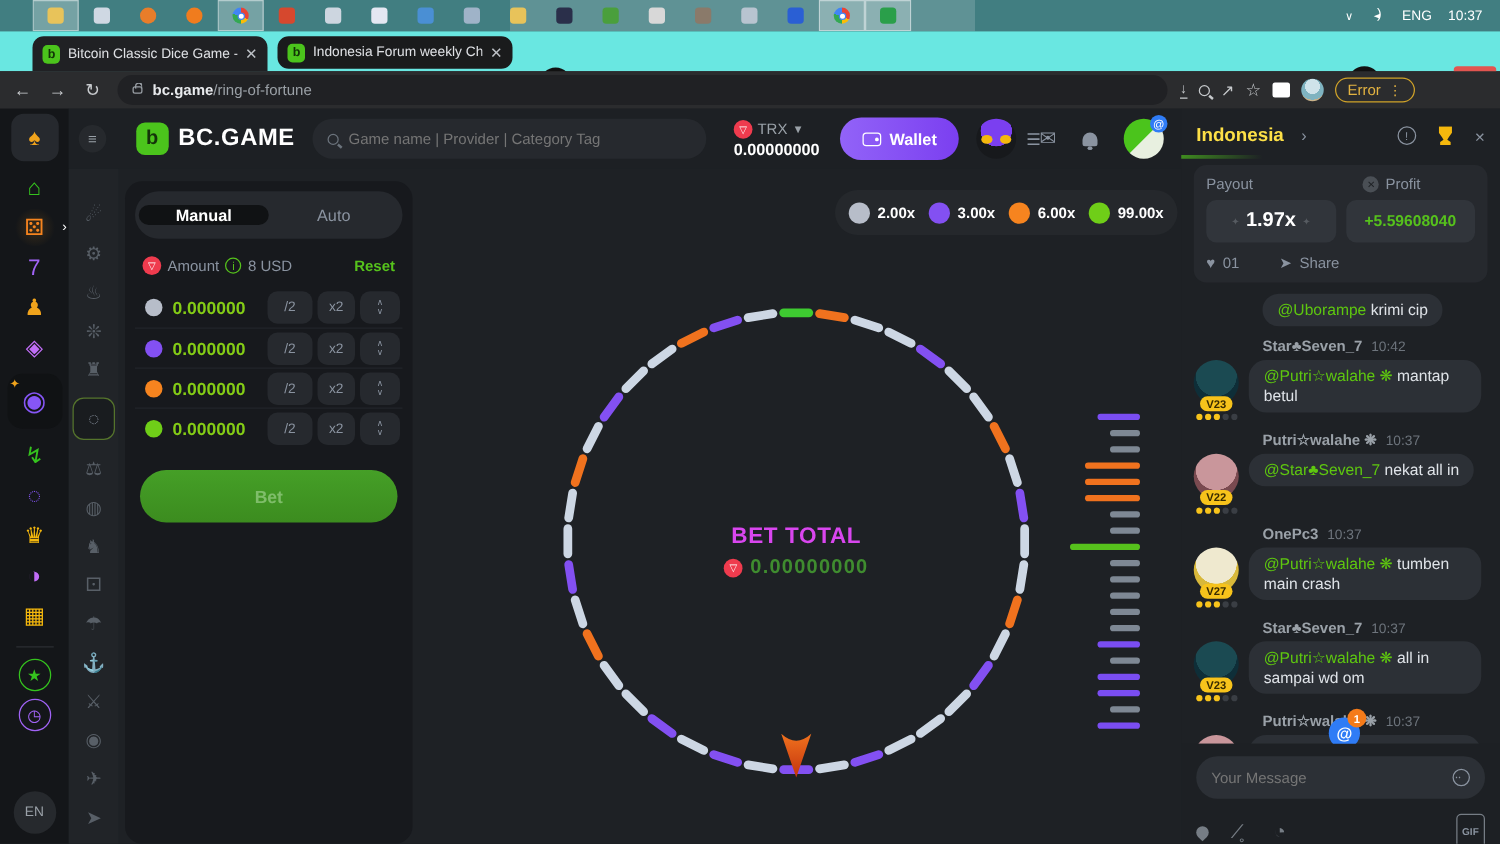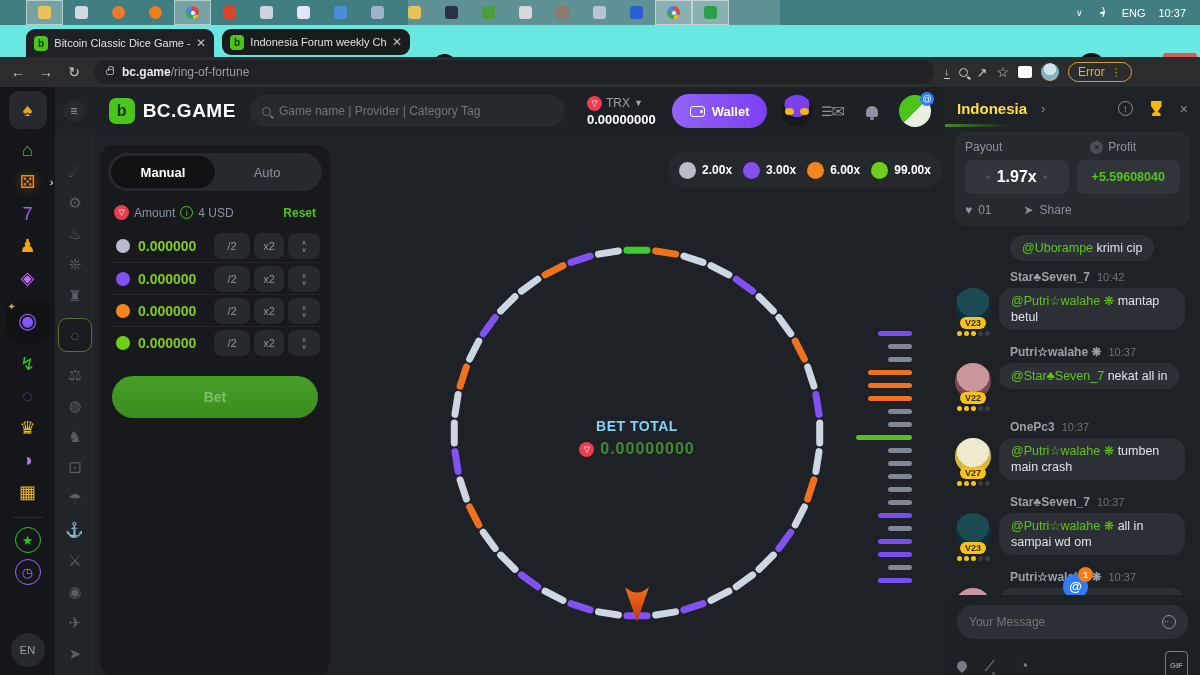--- a/index.html
+++ b/index.html
@@ -92,42 +92,42 @@
   .hdr-ic { color:#8a93a0; font-size:16px; }
   .bell { width:12px; height:11px; background:#8a93a0; border-radius:6px 6px 2px 2px; position:relative; }
   .bell::after { content:""; position:absolute; left:4px; bottom:-3px; width:4px; height:3px; background:#8a93a0; border-radius:50%; }
   #profileav { width:32px; height:32px; border-radius:50%; background:linear-gradient(135deg,#4bc41c 0 50%,#e8f0e0 51%); position:relative; }
   #profileav .bdg { position:absolute; right:-3px; top:-3px; width:14px; height:14px; border-radius:50%; background:#2f7cf6; color:#fff; font-size:9px; display:flex; align-items:center; justify-content:center; }
 
   
   #gamearea { position:absolute; left:95px; top:48px; width:850px; height:540px; background:#1e2125; }
   #betpanel { position:absolute; left:5px; top:10px; width:230px; height:530px; background:#17191d; border-radius:14px; padding:8px; }
   #bp-tabs { height:38px; background:#26292e; border-radius:19px; display:flex; align-items:center; padding:3px; }
-  .bp-tab { flex:1; height:32px; border-radius:16px; display:flex; align-items:center; justify-content:center; font-size:13px; color:#8a93a0; }
+  .bp-tab { flex:1; height:16px; border-radius:16px; display:flex; align-items:center; justify-content:center; font-size:13px; color:#8a93a0; }
   .bp-tab.active { background:#101214; color:#fff; font-weight:bold; }
   #amt-row { display:flex; align-items:center; gap:5px; margin:14px 6px 10px; font-size:12px; color:#8a93a0; }
   .info-i { width:13px; height:13px; border:1.3px solid #56c21c; border-radius:50%; color:#56c21c; font-size:9px; display:flex; align-items:center; justify-content:center; }
   #reset { margin-left:auto; color:#56c21c; font-weight:bold; }
   .bet-row { display:flex; align-items:center; height:32px; border-top:1px solid #22252a; padding:0 2px; }
   .bet-row:first-child { border-top:none; }
   .bet-dot { width:14px; height:14px; border-radius:50%; margin:0 8px 0 6px; flex:none; }
   .bet-val { color:#84cc16; font-weight:bold; font-size:14px; }
   .bet-ctls { margin-left:auto; display:flex; gap:4px; }
   .bet-btn-sm { height:26px; background:#26292e; border-radius:8px; color:#8a93a0; font-size:11px; display:flex; align-items:center; justify-content:center; }
   .w38 { width:36px; } .w30 { width:30px; }
   .stepper { width:32px; height:26px; background:#26292e; border-radius:8px; display:flex; flex-direction:column; align-items:center; justify-content:center; color:#8a93a0; font-size:7px; line-height:7px; }
   #betbtn { margin:18px 4px 0; height:42px; border-radius:21px; background:linear-gradient(180deg,#459f27,#3c8c1f); display:flex; align-items:center; justify-content:center; color:rgba(215,245,205,.42); font-weight:bold; font-size:14px; }
 
   #legend { position:absolute; left:573px; top:17px; width:274px; height:36px; background:#25282c; border-radius:18px; display:flex; align-items:center; justify-content:space-evenly; }
   .lg-item { display:flex; align-items:center; gap:6px; color:#fff; font-size:12px; font-weight:bold; }
   .lg-dot { width:17px; height:17px; border-radius:50%; }
 
   #ringsvg { position:absolute; left:0; top:0; }
   #bettotal { position:absolute; left:442px; top:283px; width:200px; text-align:center; }
-  #bettotal .lbl { color:#7dd3fc; font-weight:bold; font-size:14px; letter-spacing:.5px; }
+  #bettotal .lbl { color:#d946ef; font-weight:bold; font-size:18px; letter-spacing:.5px; }
   #bettotal .valrow { display:flex; align-items:center; justify-content:center; gap:6px; margin-top:6px; }
   #bettotal .val { color:#3f8c2f; font-weight:bold; font-size:16px; letter-spacing:1px; }
 
   #history { position:absolute; left:761px; top:196px; width:56px; }
   .hbar { height:5px; border-radius:3px; margin-left:auto; margin-bottom:8px; }
 
   
   #chat { position:absolute; left:945px; top:0; width:255px; height:588px; background:#1e2125; }
   #chat-hdr { position:absolute; left:0; top:0; width:255px; height:43px; display:flex; align-items:center; padding:0 12px; }
   #chat-room { color:#fde047; font-weight:bold; font-size:15px;text-align:right; }
@@ -395,21 +395,21 @@
     <div id="gamearea">
       <div id="betpanel">
         <div id="bp-tabs">
           <div class="bp-tab active">Manual</div>
           <div class="bp-tab">Auto</div>
         </div>
         <div id="amt-row">
           <span class="trx">▽</span>
           <span>Amount</span>
           <span class="info-i">i</span>
-          <span>4 USD</span>
+          <span>8 USD</span>
           <span id="reset">Reset</span>
         </div>
         <div id="bet-rows">
             <div class="bet-row">
               <span class="bet-dot" style="background: rgb(183, 189, 201);"></span>
               <span class="bet-val">0.000000</span>
               <span class="bet-ctls">
                 <span class="bet-btn-sm w38">/2</span>
                 <span class="bet-btn-sm w30">x2</span>
                 <span class="stepper">

